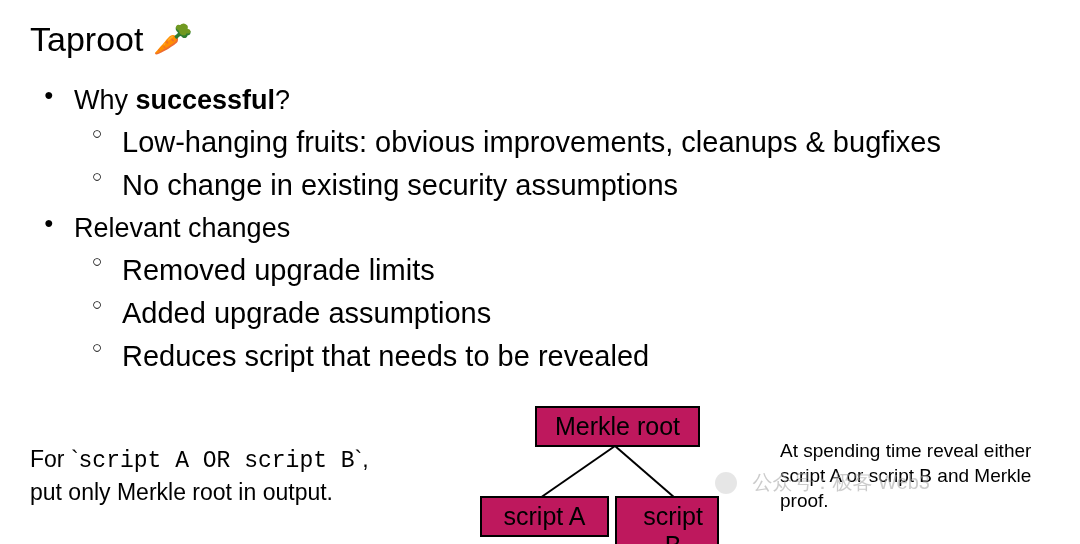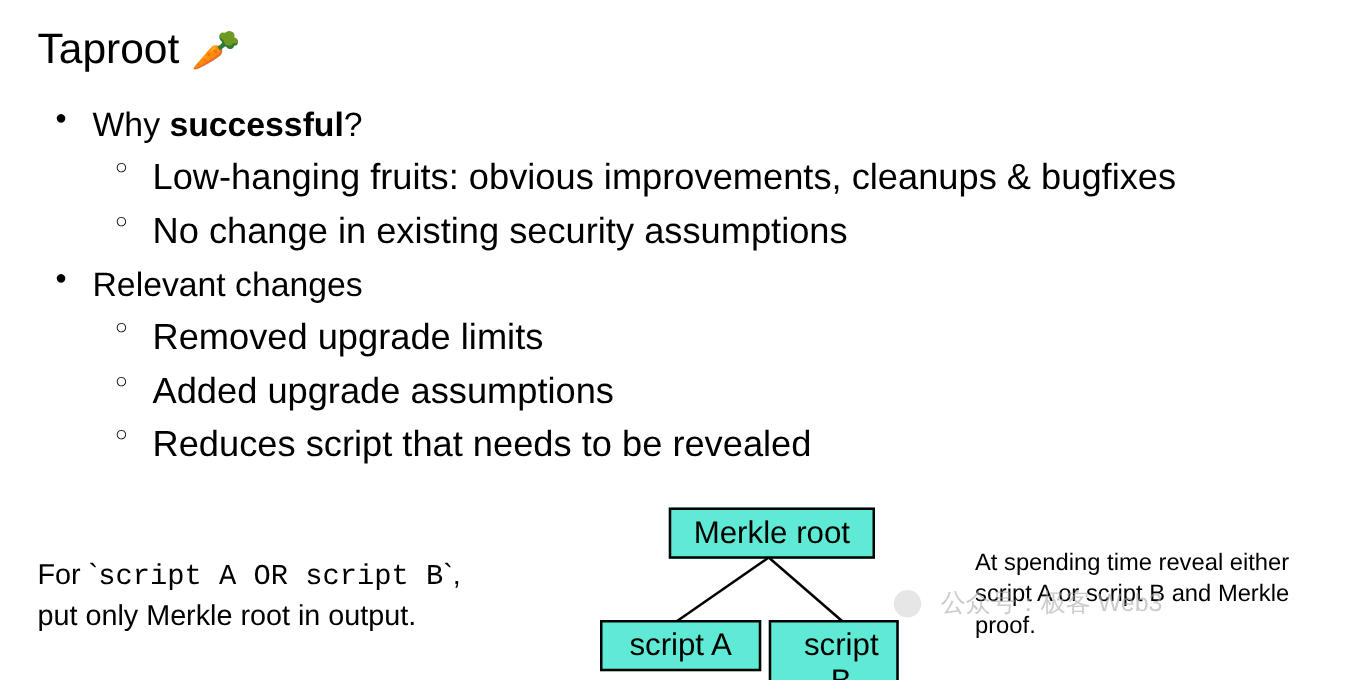--- a/index.html
+++ b/index.html
@@ -14,21 +14,21 @@
       width: 1080px;
       height: 544px;
       padding: 20px 30px;
       position: relative;
     }
     .title {
       font-size: 34px;
       font-weight: 400;
       margin-bottom: 22px;
       display: flex;
-      align-items: flex-end;
+      align-items: flex-start;
       gap: 10px;
     }
     .carrot-icon {
       display: inline-block;
       font-size: 32px;
       transform: rotate(0deg);
     }
     ul.main-list {
       list-style: none;
       padding-left: 44px;
@@ -84,21 +84,21 @@
     }
     .diagram {
       position: relative;
       width: 300px;
       height: 140px;
       flex: 0 0 auto;
     }
     .box {
       position: absolute;
       border: 2px solid #000;
-      background: #5eead4;
+      background: #be185d;
       font-size: 25px;
       padding: 4px 12px;
       text-align: center;
     }
     .box-root {
       top: 0;
       left: 75px;
       width: 165px;
     }
     .box-a {

